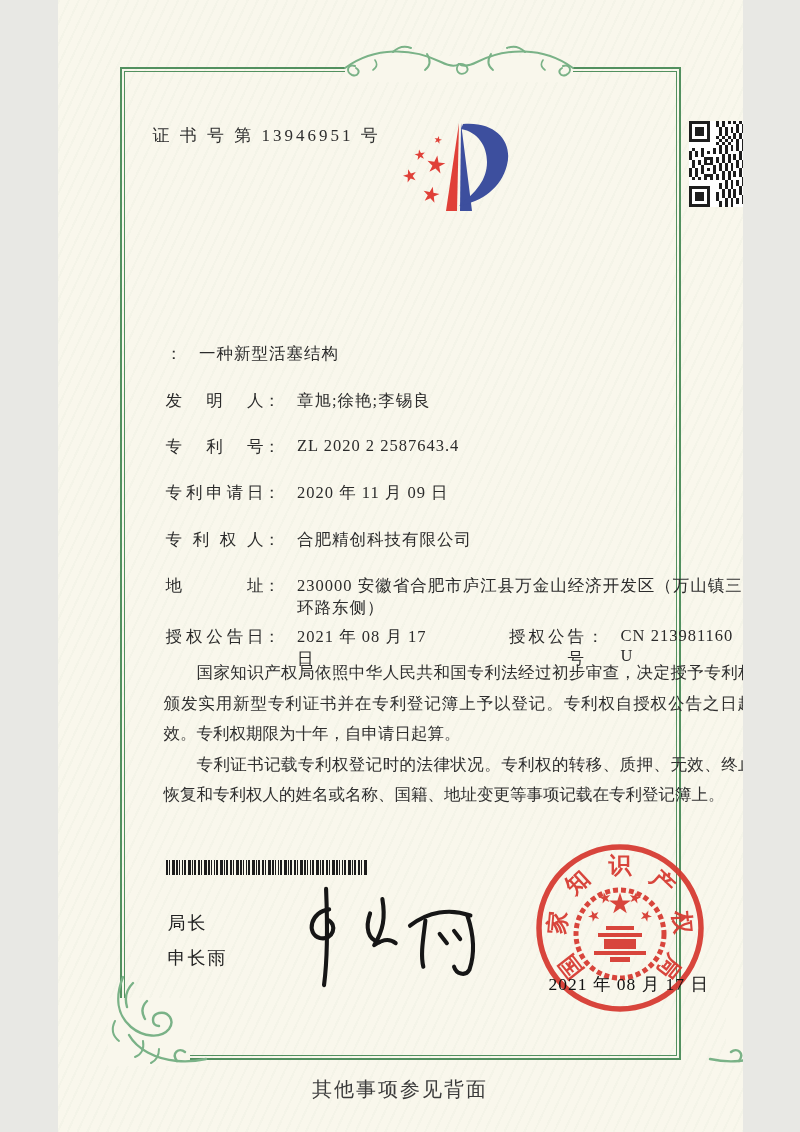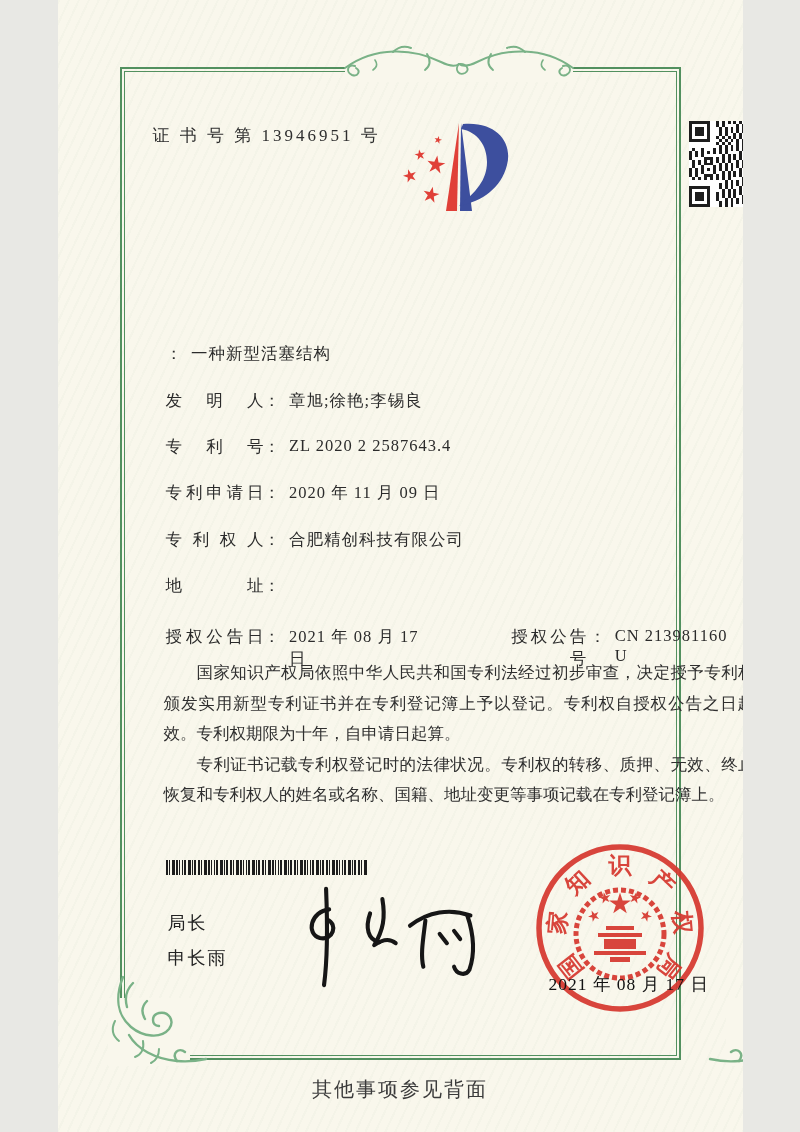--- a/index.html
+++ b/index.html
@@ -30,21 +30,21 @@
   
   .cert-no{position:absolute;left:95px;top:124px;font-size:17px;letter-spacing:3px;color:#2e2e2e;}
   .logo{position:absolute;left:330px;top:108px;width:168px;height:138px;}
   .qr{position:absolute;left:631px;top:121px;width:86px;height:86px;}
   .title{position:absolute;left:0;top:239px;width:100%;text-align:center;
          font-size:39px;font-weight:700;letter-spacing:9px;color:#1c1c1c;}
   
   .frow{position:absolute;left:108px;display:flex;align-items:flex-start;font-size:16.5px;color:#2b2b2b;}
   .flabel{display:inline-block;width:98px;text-align:justify;text-align-last:justify;flex:0 0 98px;}
   .fcolon{flex:0 0 auto;}
-  .fvalue{margin-left:9px;letter-spacing:1px;}
+  .fvalue{margin-left:17px;letter-spacing:1px;}
   .fvalue.wrap{width:448px;}
   .r1{top:343px}.r2{top:390px}.r3{top:436px}.r4{top:482px}.r5{top:529px}.r6{top:575px}.r7{top:626px}
   .pair2{margin-left:56px;display:flex;align-items:flex-start;}
   .plabel{letter-spacing:3px;text-align:right;}
   
   .body-text{position:absolute;left:106px;top:658px;width:608px;font-size:16.5px;line-height:1.85;
              text-align:justify;color:#2f2f2f;}
   .body-text p{margin:0;text-indent:2em;}
   
   .barcode{position:absolute;left:108px;top:860px;width:204px;height:15px;display:flex;align-items:stretch;}
@@ -434,20 +434,21 @@
     <span class="fvalue">2020 年 11 月 09 日</span>
   </div>
   <div class="frow r5">
     <span class="flabel">专利权人</span>
       <span class="fcolon">：</span>
     <span class="fvalue">合肥精创科技有限公司</span>
   </div>
   <div class="frow r6">
     <span class="flabel">地址</span>
       <span class="fcolon">：</span>
+    <span class="fvalue wrap">230000 安徽省合肥市庐江县万金山经济开发区（万山镇三环路东侧）</span>
   </div>
   <div class="frow r7">
     <span class="flabel">授权公告日</span>
       <span class="fcolon">：</span>
     <span class="fvalue">2021 年 08 月 17 日</span>
     <span class="pair2">
       <span class="plabel">授权公告号</span>
         <span>：</span>
       <span class="fvalue">CN 213981160 U</span>
     </span>

